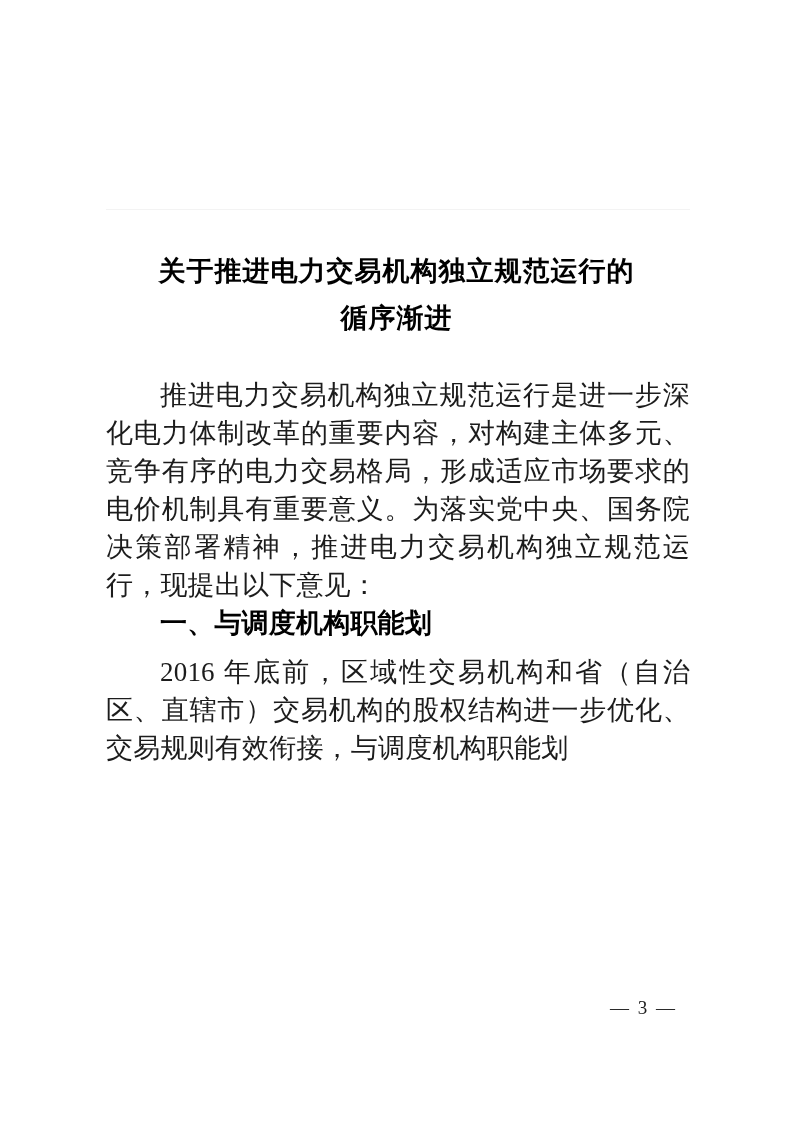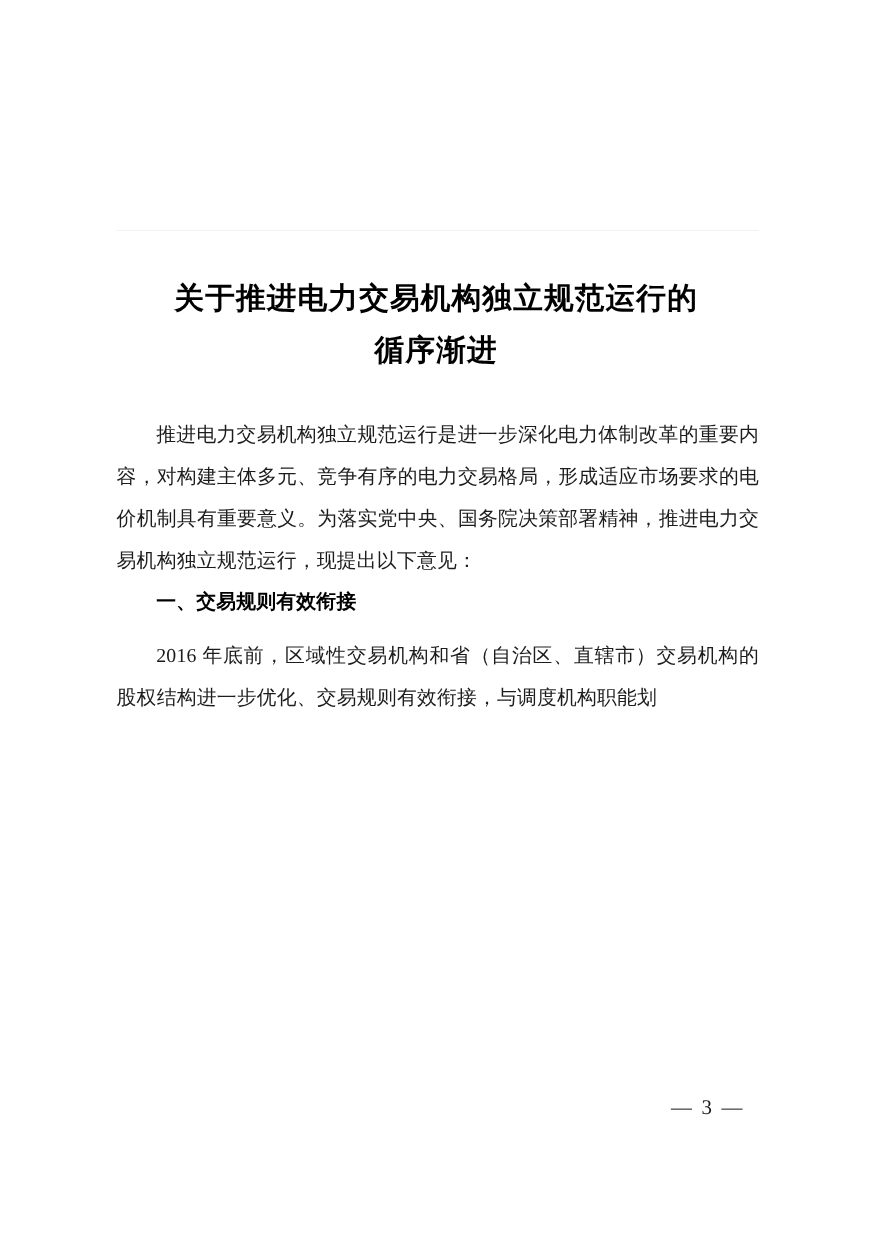--- a/index.html
+++ b/index.html
@@ -37,21 +37,21 @@
       letter-spacing: 1px;
     }
     .content {
       position: absolute;
       left: 106px;
       top: 376px;
       width: 584px;
     }
     .content p {
       margin: 0;
-      font-size: 18px;
+      font-size: 27px;
       line-height: 38px;
       text-align: justify;
       text-indent: 2em;
       letter-spacing: 0.2px;
     }
     .section-heading {
       margin: 6px 0 0 0;
       font-size: 21px;
       line-height: 38px;
       text-indent: 2em;
@@ -81,21 +81,21 @@
   <div class="scan-line"></div>
 
   <div class="doc-title">
     <div>关于推进电力交易机构独立规范运行的</div>
     <div>循序渐进</div>
   </div>
 
   <div class="content">
     <p>推进电力交易机构独立规范运行是进一步深化电力体制改革的重要内容，对构建主体多元、竞争有序的电力交易格局，形成适应市场要求的电价机制具有重要意义。为落实党中央、国务院决策部署精神，推进电力交易机构独立规范运行，现提出以下意见：</p>
 
-    <p class="section-heading">一、交易规则有效衔接</p>
+    <p class="section-heading">一、与调度机构职能划</p>
 
 
     <p class="para-last">2016 年底前，区域性交易机构和省（自治区、直辖市）交易机构的股权结构进一步优化、交易规则有效衔接，与调度机构职能划</p>
   </div>
 
   <div class="page-number">— 3 —</div>
 
 </div>
 
 </body></html>

